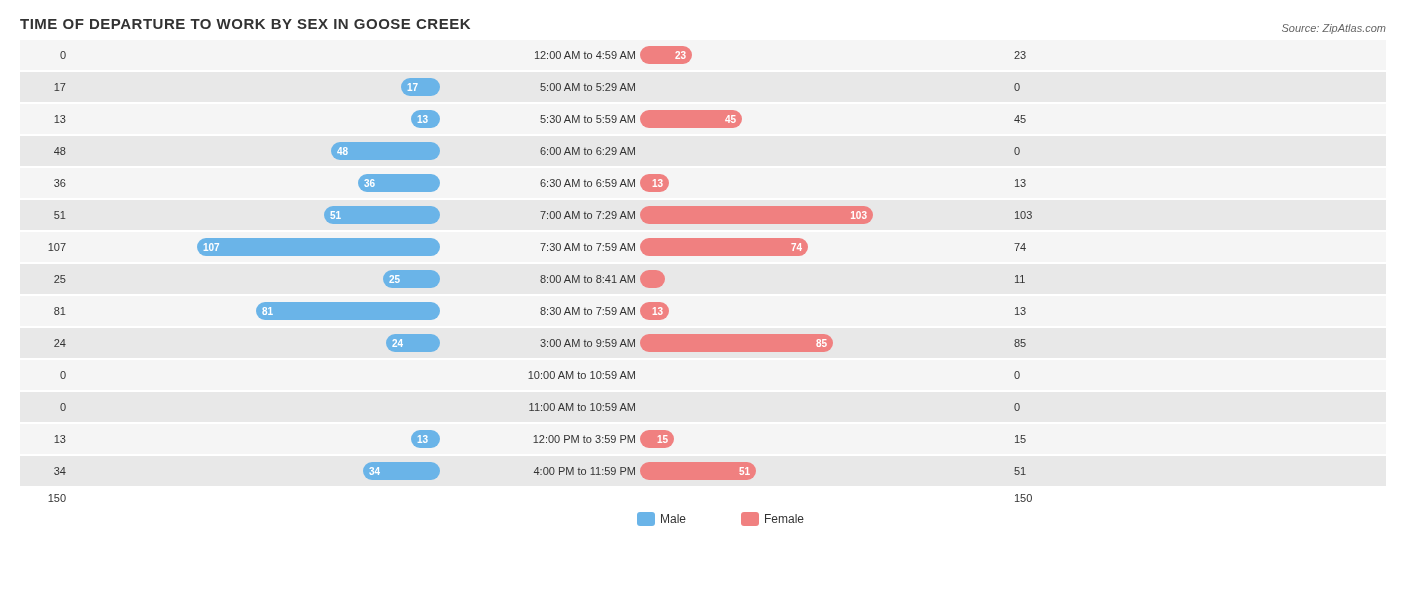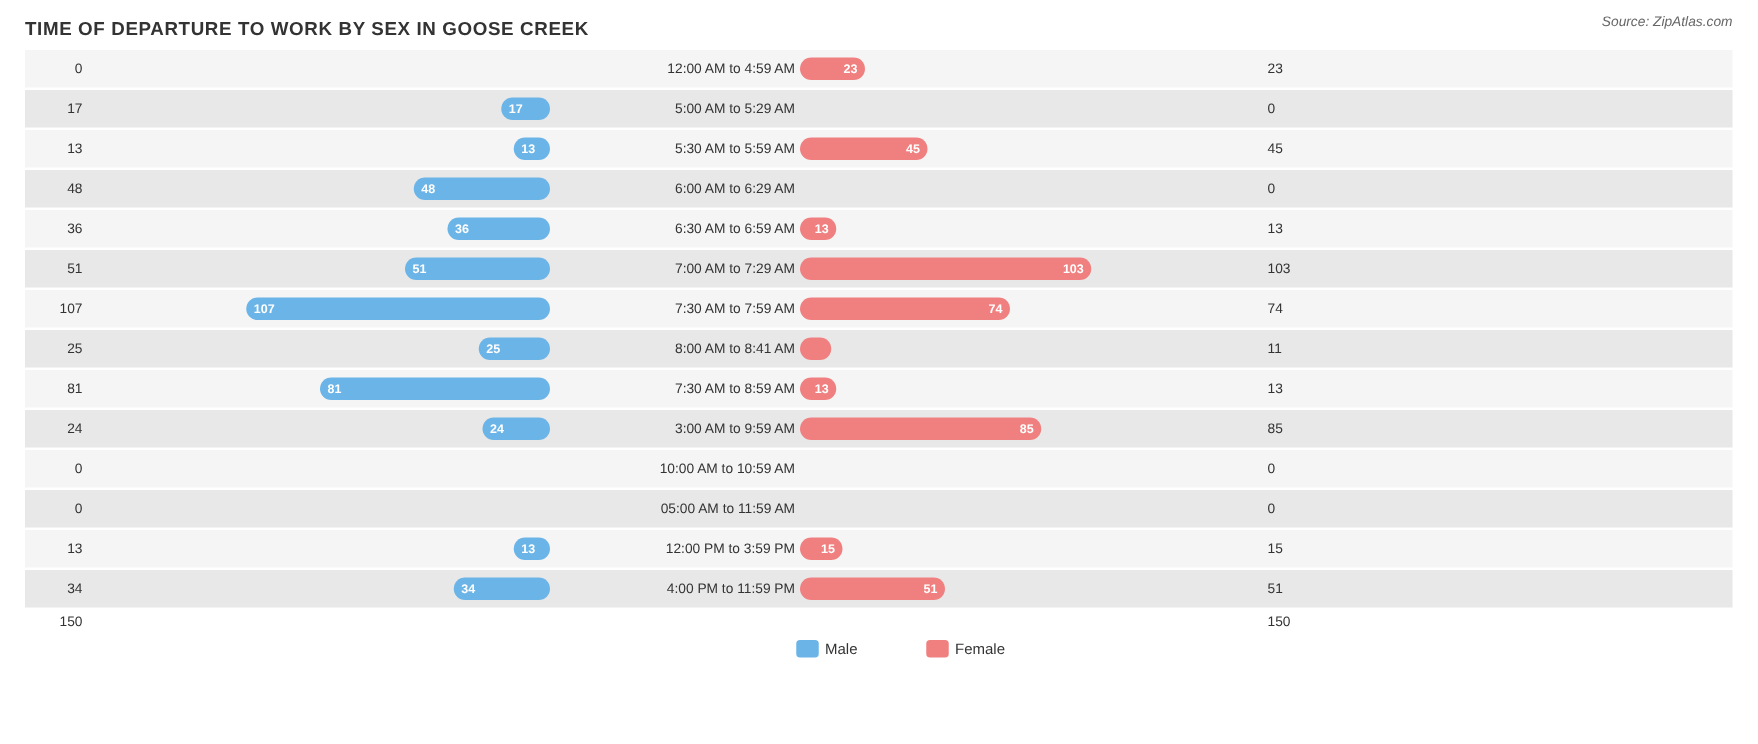--- a/index.html
+++ b/index.html
@@ -19,21 +19,21 @@
     .chart-title {
       font-size: 15px;
       font-weight: bold;
       color: #333;
       margin-bottom: 8px;
       text-transform: uppercase;
       letter-spacing: 0.5px;
     }
     .source {
       position: absolute;
-      top: 12px;
+      top: 22px;
       right: 20px;
       font-size: 11px;
       color: #666;
       font-style: italic;
     }
     .chart-area {
       position: relative;
       width: 100%;
     }
     .row {
@@ -268,21 +268,21 @@
     </div>
     <div class="right-value">11</div>
   </div>
       <div class="row">
     <div class="left-value">81</div>
     <div class="left-bar-area">
       <div class="left-bar" style="width:184px;">
       <span class="bar-label">81</span>
     </div>
     </div>
-    <div class="label-cell">7:30 AM to 8:59 AM</div>
+    <div class="label-cell">8:30 AM to 7:59 AM</div>
     <div class="right-bar-area">
       <div class="right-bar" style="width:29px;">
       <span class="bar-label">13</span>
     </div>
     </div>
     <div class="right-value">13</div>
   </div>
       <div class="row">
     <div class="left-value">24</div>
     <div class="left-bar-area">
@@ -307,21 +307,21 @@
     <div class="right-bar-area">
       
     </div>
     <div class="right-value">0</div>
   </div>
       <div class="row">
     <div class="left-value">0</div>
     <div class="left-bar-area">
       
     </div>
-    <div class="label-cell">05:00 AM to 11:59 AM</div>
+    <div class="label-cell">11:00 AM to 10:59 AM</div>
     <div class="right-bar-area">
       
     </div>
     <div class="right-value">0</div>
   </div>
       <div class="row">
     <div class="left-value">13</div>
     <div class="left-bar-area">
       <div class="left-bar" style="width:29px;">
       <span class="bar-label">13</span>

